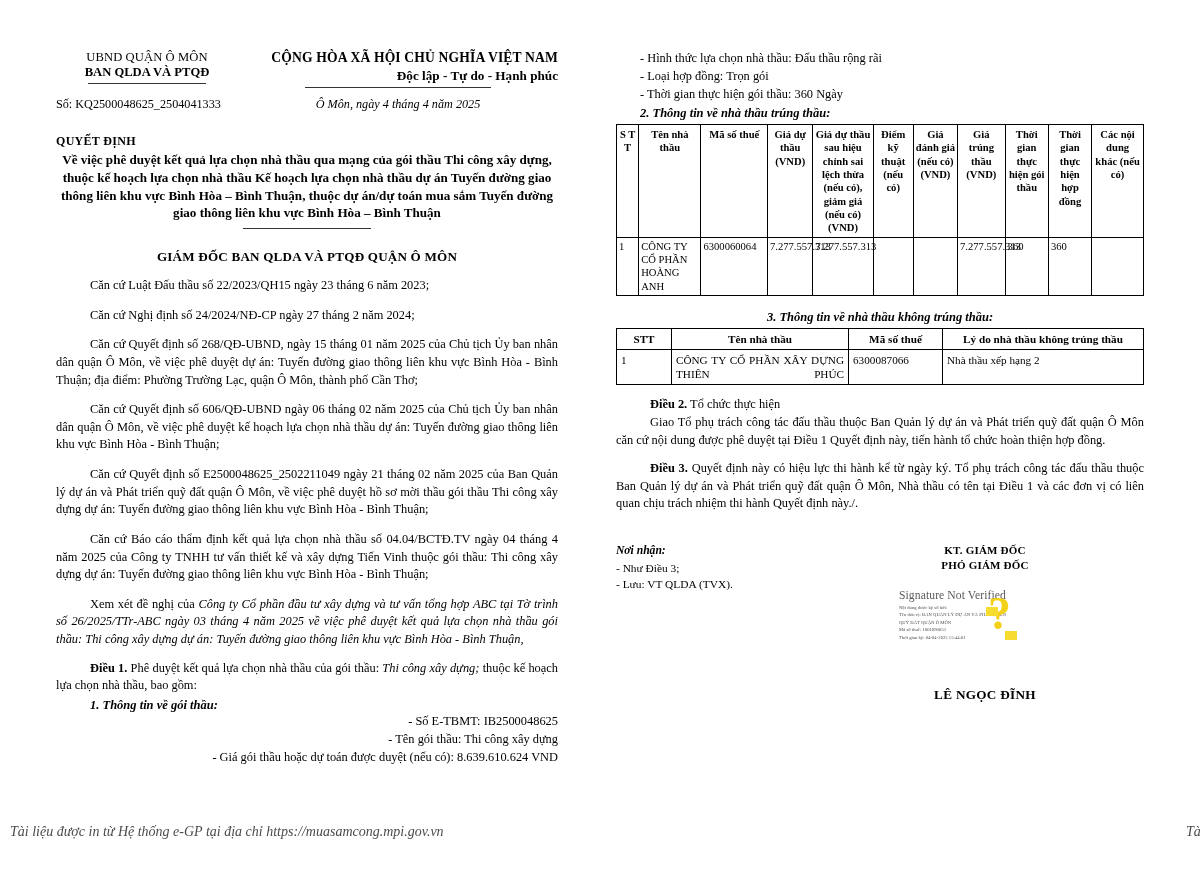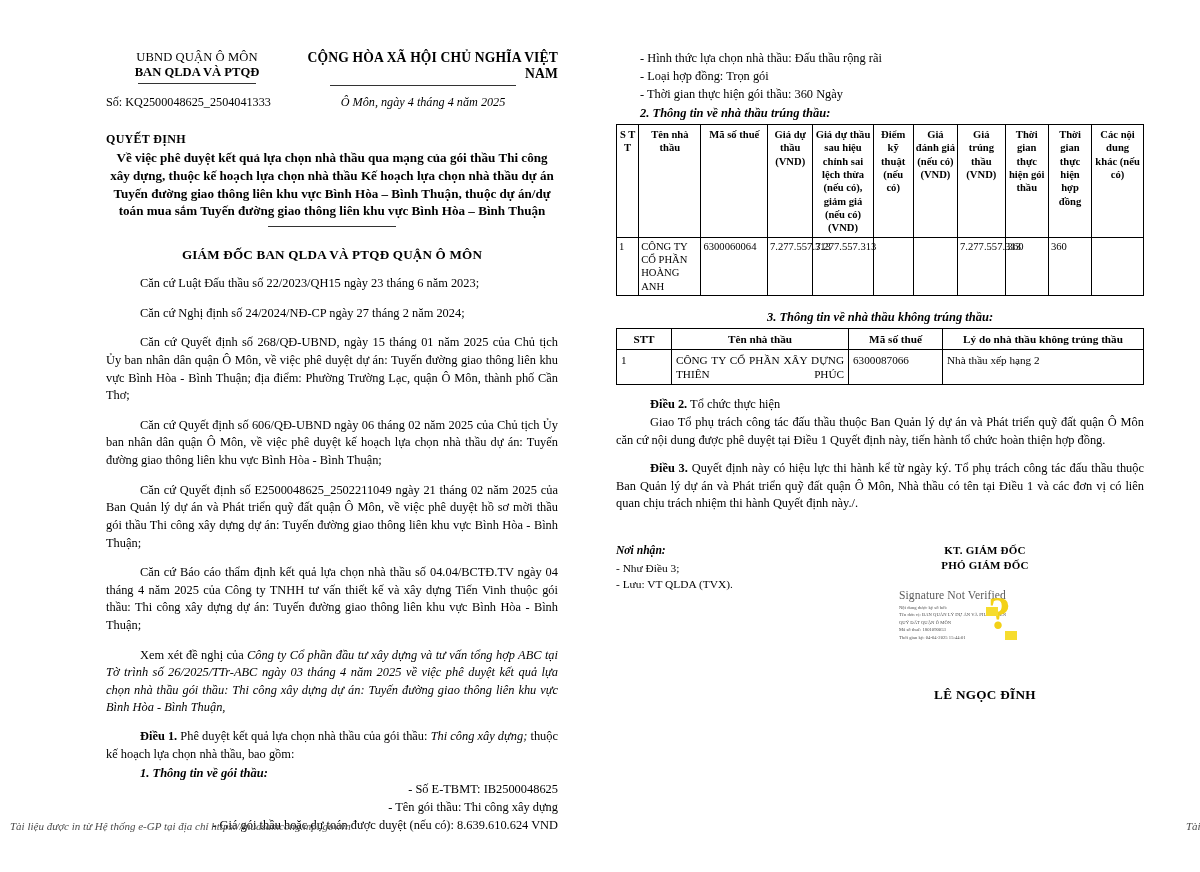--- a/index.html
+++ b/index.html
@@ -21,21 +21,21 @@
     position: absolute;
     inset: 0;
     display: flex;
   }
   .col {
     position: relative;
     box-sizing: border-box;
   }
   .col-left {
     width: 600px;
-    padding: 50px 42px 0 106px;
+    padding: 50px 42px 0 56px;
   }
   .col-right {
     width: 600px;
     padding: 50px 56px 0 16px;
   }
 
   
   .masthead {
     display: flex;
     align-items: flex-start;
@@ -293,23 +293,23 @@
   .signer-name {
     font-weight: bold;
     font-size: 13.2px;
     margin-top: 36px;
     letter-spacing: .3px;
   }
 
   
   .footer {
     position: absolute;
-    bottom: 40px;
+    bottom: 32px;
     font-style: italic;
-    font-size: 11px;
+    font-size: 14px;
     color: #4a4a4a;
     white-space: nowrap;
   }
   .footer-left  { left: 10px; }
   .footer-right { left: 586px; }
 </style>
 </head>
 <body>
 
 <div class="page">
@@ -317,20 +317,21 @@
   <div class="col col-left">
 
     <div class="masthead">
       <div class="mh-left">
         <div class="org-1">UBND QUẬN Ô MÔN</div>
         <div class="org-2">BAN QLDA VÀ PTQĐ</div>
         <div class="rule rule-left"></div>
       </div>
       <div class="mh-right">
         <div class="nation-1">CỘNG HÒA XÃ HỘI CHỦ NGHĨA VIỆT NAM</div>
+        <div class="nation-2">Độc lập - Tự do - Hạnh phúc</div>
         <div class="rule rule-right"></div>
       </div>
     </div>
 
     <div class="numline">
       <div class="so">Số: KQ2500048625_2504041333</div>
       <div class="place">Ô Môn, ngày 4 tháng 4 năm 2025</div>
     </div>
 
     <div class="doc-title">QUYẾT ĐỊNH</div>

